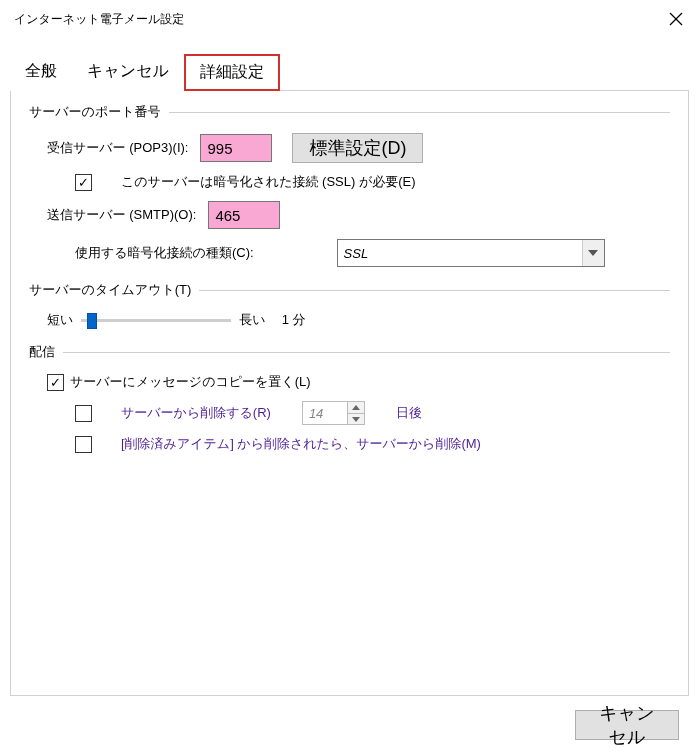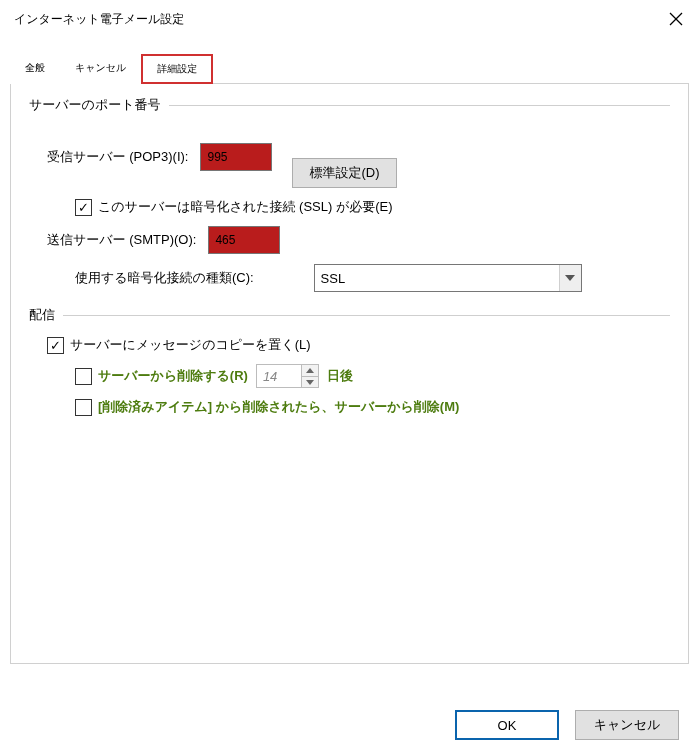--- a/index.html
+++ b/index.html
@@ -41,21 +41,21 @@
       padding: 0 10px;
       position: relative;
       z-index: 2;
       margin-top: 15px;
     }
     .tab {
       padding: 6px 14px;
       border: 1px solid transparent;
       border-bottom: none;
       margin-right: 0;
-      font-size: 10px;
+      font-size: 16px;
       position: relative;
       top: 1px;
       background: #fff;
     }
     .tab.selected {
       border: 2px solid #d03030;
       border-bottom: 2px solid #d03030;
     }
     .tabpanel {
       margin: 0 10px 0 10px;
@@ -75,45 +75,44 @@
     }
     .group-head .lbl { white-space: nowrap; margin-right: 8px; }
     .group-head .line {
       flex: 1 1 auto;
       height: 1px;
       background: #cfcfcf;
     }
     .group-body { padding-left: 18px; }
 
     .row { display: flex; align-items: center; margin-bottom: 10px; }
-    .row.indent2 { padding-left: 28px; }
+    .row.indent2 { padding-left: 28px; gap: 23px; }
 
     .txt-lbl { margin-right: 12px; }
 
     input.text {
       border: 1px solid #767676;
       height: 28px;
       padding: 2px 6px;
       font-family: inherit;
-      font-size: 12px;
-      background: #b91c1c;
+      font-size: 15px;
+      background: #f9a8d4;
     }
     .w70 { width: 72px; }
 
     .btn {
       border: 1px solid #adadad;
       background: #e1e1e1;
       height: 30px;
       padding: 8px 16px;
       font-family: inherit;
-      font-size: 13px;
+      font-size: 18px;
       display: inline-flex;
       align-items: center;
       justify-content: center;
-      margin-top: 32px;
     }
 
     .checkbox {
       width: 17px;
       height: 17px;
       border: 1px solid #333;
       display: inline-flex;
       align-items: center;
       justify-content: center;
       margin-right: 6px;
@@ -130,21 +129,21 @@
     .combo {
       border: 1px solid #767676;
       height: 28px;
       display: flex;
       align-items: center;
       padding: 0 0 0 6px;
       width: 268px;
       background: #fff;
       position: relative;
     }
-    .combo .combo-text { flex: 1 1 auto; }
+    .combo .combo-text { flex: 1 1 auto; font-style: italic; }
     .combo .combo-arrow {
       width: 22px;
       height: 100%;
       border-left: 1px solid #cfcfcf;
       display: flex;
       align-items: center;
       justify-content: center;
       background: #efefef;
     }
     .combo .combo-arrow svg { width: 10px; height: 6px; }
@@ -214,21 +213,21 @@
       justify-content: flex-end;
       gap: 16px;
       padding: 14px 20px 16px 0;
     }
     .footer .btn { width: 104px; height: 30px; }
     .footer .btn.primary {
       border: 2px solid #0a64ad;
       background: #fff;
     }
 
-    .disabled { color: #4d7c0f; font-weight: bold; }
+    .disabled { color: #4c1d95; }
   </style>
 </head>
 <body>
 
 <div class="window">
 
   <div class="titlebar">
     <span class="title">インターネット電子メール設定</span>
     <div class="close-btn">
       <svg viewBox="0 0 14 14">
@@ -278,20 +277,38 @@
               <svg viewBox="0 0 10 6">
                   <path d="M0 0 L5 6 L10 0 Z" fill="#555"></path>
                 </svg>
             </span>
           </div>
         </div>
 
       </div>
     </div>
 
+    <div class="group">
+      <div class="group-head">
+        <span class="lbl">サーバーのタイムアウト(T)</span>
+        <span class="line"></span>
+      </div>
+      <div class="group-body">
+        <div class="row">
+          <span>短い</span>
+          <div class="slider">
+            <div class="track"></div>
+            <div class="thumb"></div>
+          </div>
+          <span>長い</span>
+          <span style="width:16px;"></span>
+          <span>1 分</span>
+        </div>
+      </div>
+    </div>
 
     <div class="group">
       <div class="group-head">
         <span class="lbl">配信</span>
         <span class="line"></span>
       </div>
       <div class="group-body">
 
         <div class="row">
           <span class="checkbox checked"></span>
@@ -323,17 +340,16 @@
           <span class="checkbox"></span>
           <span class="disabled">[削除済みアイテム] から削除されたら、サーバーから削除(M)</span>
         </div>
 
       </div>
     </div>
 
   </div>
 
   <div class="footer">
-    <button class="btn primary">OK</button>
     <button class="btn">キャンセル</button>
   </div>
 
 </div>
 
 </body></html>

